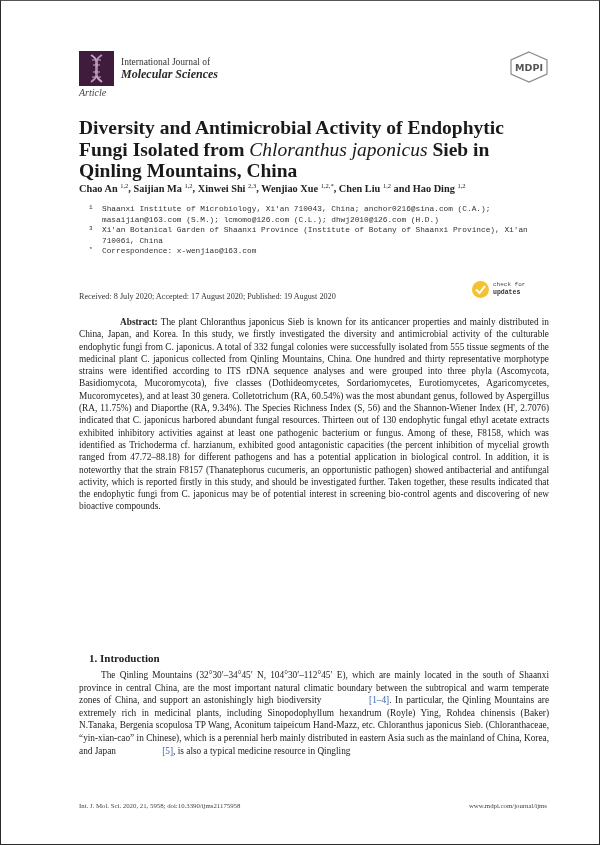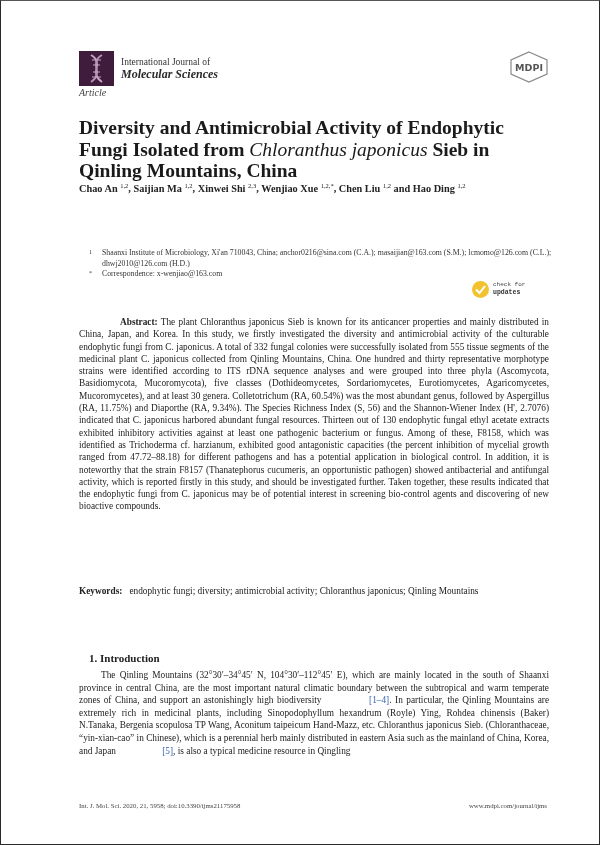--- a/index.html
+++ b/index.html
@@ -8,21 +8,21 @@
   .header { position: absolute; left: 78px; top: 50px; width: 470px; height: 40px; }
   .journal-logo { position: absolute; left: 0; top: 0; width: 35px; height: 35px; background: #3f1c3c; }
   .journal-name { position: absolute; left: 42px; top: 5px; font-family: "Liberation Serif", serif; font-size: 9.5px; line-height: 12px; color: #333; }
   .journal-name .sub { font-style: italic; font-weight: bold; font-size: 12px; color: #2a2a2a; }
   .mdpi-logo { position: absolute; right: 0; top: 0; width: 40px; height: 32px; }
   .article-type { position: absolute; left: 78px; top: 86px; font-family: "Liberation Serif", serif; font-style: italic; font-size: 10px; color: #444; }
   .title { position: absolute; left: 78px; top: 116px; width: 470px; font-family: "Liberation Serif", serif; font-weight: bold; font-size: 19.5px; line-height: 21.5px; color: #1a1a1a; }
   .title i { font-weight: normal; font-style: italic; }
   .authors { position: absolute; left: 78px; top: 181px; width: 470px; font-family: "Liberation Serif", serif; font-weight: bold; font-size: 10.3px; color: #222; white-space: nowrap; }
   .authors sup { font-weight: normal; font-size: 6.5px; }
-  .affils { position: absolute; left: 90px; top: 203px; width: 470px; font-family: Liberation Serif, serif; font-size: 7.8px; line-height: 10.6px; color: #333; margin-top: 44px; }
+  .affils { position: absolute; left: 90px; top: 203px; width: 470px; font-family: Liberation Mono, monospace; font-size: 7.8px; line-height: 10.6px; color: #333; }
   .affil { position: relative; padding-left: 11px; }
   .affil .num { position: absolute; left: -2px; top: -1px; font-size: 6px; }
   .dates { position: absolute; left: 78px; top: 291px; font-family: "Liberation Serif", serif; font-size: 8.2px; color: #333; white-space: nowrap; }
   .cfu { position: absolute; left: 471px; top: 279px; width: 60px; height: 20px; }
   .cfu-circle { position: absolute; left: 0; top: 1px; width: 17px; height: 17px; border-radius: 50%; background: #f2c230; }
   .cfu-text { position: absolute; left: 21px; top: 1px; font-family: Liberation Mono, monospace; font-size: 6px; line-height: 7.5px; color: #444; }
   .cfu-text b { font-size: 6.5px; color: #333; }
   .abstract { position: absolute; left: 78px; top: 315px; width: 470px; font-family: "Liberation Serif", serif; font-size: 9.3px; line-height: 12.3px; color: #222; text-align: justify; }
   .abstract b { font-weight: bold; margin-left: 41px; }
   .keywords { position: absolute; left: 78px; top: 584px; width: 470px; font-family: "Liberation Serif", serif; font-size: 9.3px; line-height: 12.3px; color: #222; text-align: justify; }
@@ -62,39 +62,40 @@
   </div>
 
   <div class="article-type">Article</div>
 
   <div class="title"><span>Diversity and Antimicrobial Activity of Endophytic Fungi Isolated from </span><i>Chloranthus japonicus</i><span> Sieb in Qinling Mountains, China</span></div>
 
   <div class="authors"><span><span>Chao An</span>&nbsp;<sup>1,2</sup></span><span>, </span><span><span>Saijian Ma</span>&nbsp;<sup>1,2</sup></span><span>, </span><span><span>Xinwei Shi</span>&nbsp;<sup>2,3</sup></span><span>, </span><span><span>Wenjiao Xue</span>&nbsp;<sup>1,2,*</sup></span><span>, </span><span><span>Chen Liu</span>&nbsp;<sup>1,2</sup></span><span> and </span><span><span>Hao Ding</span>&nbsp;<sup>1,2</sup></span></div>
 
   <div class="affils">
     <div class="affil"><span class="num">1</span><span>Shaanxi Institute of Microbiology, Xi'an 710043, China; anchor0216@sina.com (C.A.); masaijian@163.com (S.M.); lcmomo@126.com (C.L.); dhwj2010@126.com (H.D.)</span></div>
+    <div class="affil"><span class="num">3</span><span>Xi'an Botanical Garden of Shaanxi Province (Institute of Botany of Shaanxi Province), Xi'an 710061, China</span></div>
     <div class="affil"><span class="num">*</span><span>Correspondence: x-wenjiao@163.com</span></div>
   </div>
 
+  <div class="dates">Received: 8 July 2020; Accepted: 17 August 2020; Published: 19 August 2020</div>
 
   <div class="cfu">
     <div class="cfu-circle">
       <svg width="17" height="17" viewBox="0 0 17 17">
           <path d="M4 8.5 L7.5 12 L13 5" stroke="#fff" stroke-width="2" fill="none"></path>
         </svg>
     </div>
     <div class="cfu-text">
       <div>check for</div>
       <b>updates</b>
     </div>
   </div>
 
   <div class="abstract"><b>Abstract:</b> <span>The plant Chloranthus japonicus Sieb is known for its anticancer properties and mainly distributed in China, Japan, and Korea. In this study, we firstly investigated the diversity and antimicrobial activity of the culturable endophytic fungi from C. japonicus. A total of 332 fungal colonies were successfully isolated from 555 tissue segments of the medicinal plant C. japonicus collected from Qinling Mountains, China. One hundred and thirty representative morphotype strains were identified according to ITS rDNA sequence analyses and were grouped into three phyla (Ascomycota, Basidiomycota, Mucoromycota), five classes (Dothideomycetes, Sordariomycetes, Eurotiomycetes, Agaricomycetes, Mucoromycetes), and at least 30 genera. Colletotrichum (RA, 60.54%) was the most abundant genus, followed by Aspergillus (RA, 11.75%) and Diaporthe (RA, 9.34%). The Species Richness Index (S, 56) and the Shannon-Wiener Index (H', 2.7076) indicated that C. japonicus harbored abundant fungal resources. Thirteen out of 130 endophytic fungal ethyl acetate extracts exhibited inhibitory activities against at least one pathogenic bacterium or fungus. Among of these, F8158, which was identified as Trichoderma cf. harzianum, exhibited good antagonistic capacities (the percent inhibition of mycelial growth ranged from 47.72–88.18) for different pathogens and has a potential application in biological control. In addition, it is noteworthy that the strain F8157 (Thanatephorus cucumeris, an opportunistic pathogen) showed antibacterial and antifungal activity, which is reported firstly in this study, and should be investigated further. Taken together, these results indicated that the endophytic fungi from C. japonicus may be of potential interest in screening bio-control agents and discovering of new bioactive compounds.</span></div>
 
-  <div class="keywords"><b>Keywords:</b>&nbsp;&nbsp; <span>endophytic fungi; diversity; antimicrobial activity; Chloranthus japonicus; Qinling Mountains</span></div>
 
   <div class="section-head">1. Introduction</div>
 
   <div class="intro"><span>The Qinling Mountains (32°30′–34°45′ N, 104°30′–112°45′ E), which are mainly located in the south of Shaanxi province in central China, are the most important natural climatic boundary between the subtropical and warm temperate zones of China, and support an astonishingly high biodiversity </span><span class="ref">[1–4]</span><span>. In particular, the Qinling Mountains are extremely rich in medicinal plants, including Sinopodophyllum hexandrum (Royle) Ying, Rohdea chinensis (Baker) N.Tanaka, Bergenia scopulosa TP Wang, Aconitum taipeicum Hand-Mazz, etc. Chloranthus japonicus Sieb. (Chloranthaceae, “yin-xian-cao” in Chinese), which is a perennial herb mainly distributed in eastern Asia such as the mainland of China, Korea, and Japan </span><span class="ref">[5]</span><span>, is also a typical medicine resource in Qingling</span></div>
 
   <div class="footer-left">Int. J. Mol. Sci. 2020, 21, 5958; doi:10.3390/ijms21175958</div>
   <div class="footer-right">www.mdpi.com/journal/ijms</div>
 
 </div>
 

